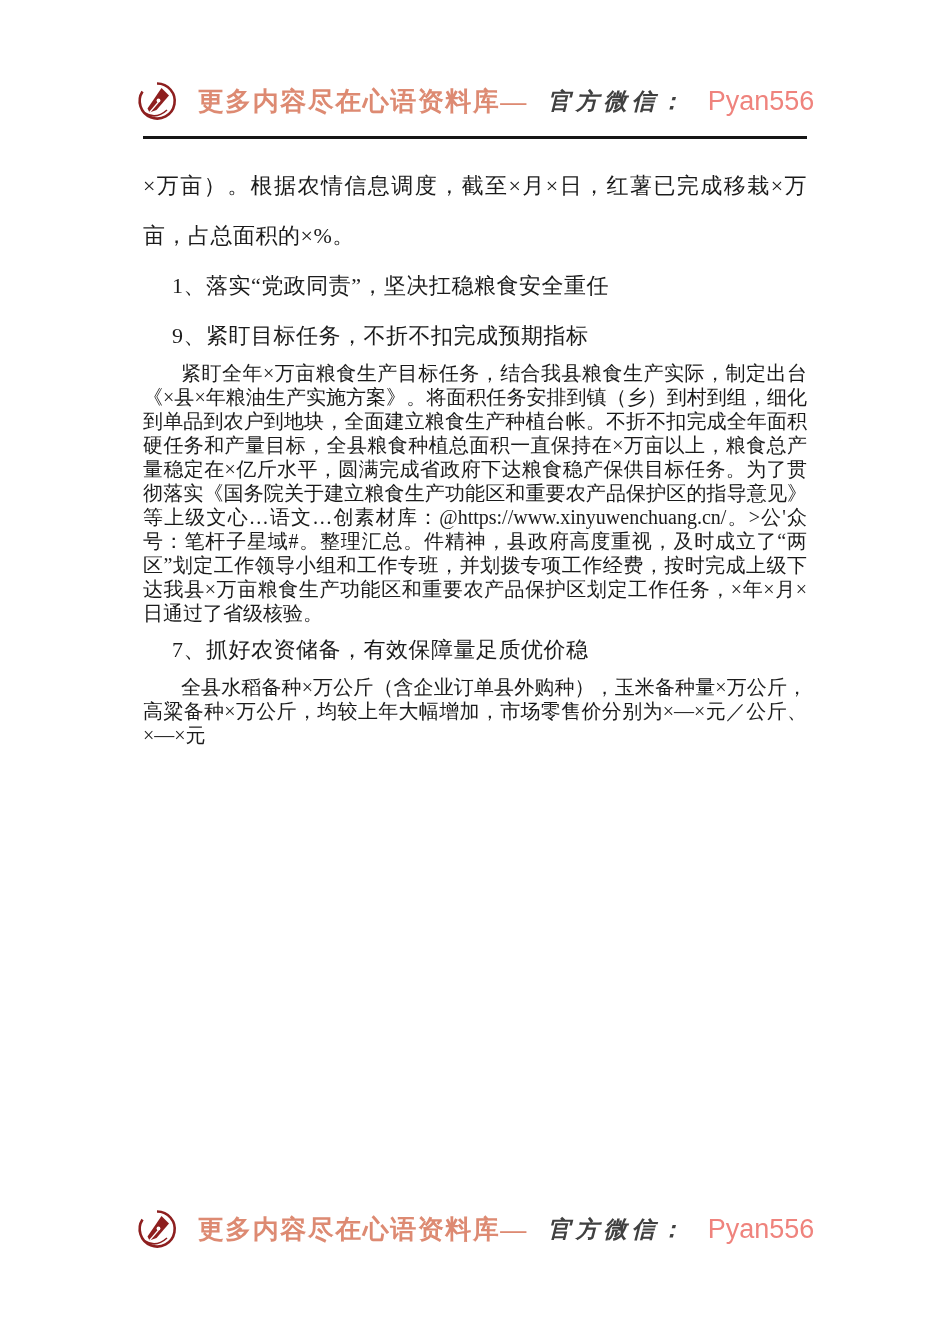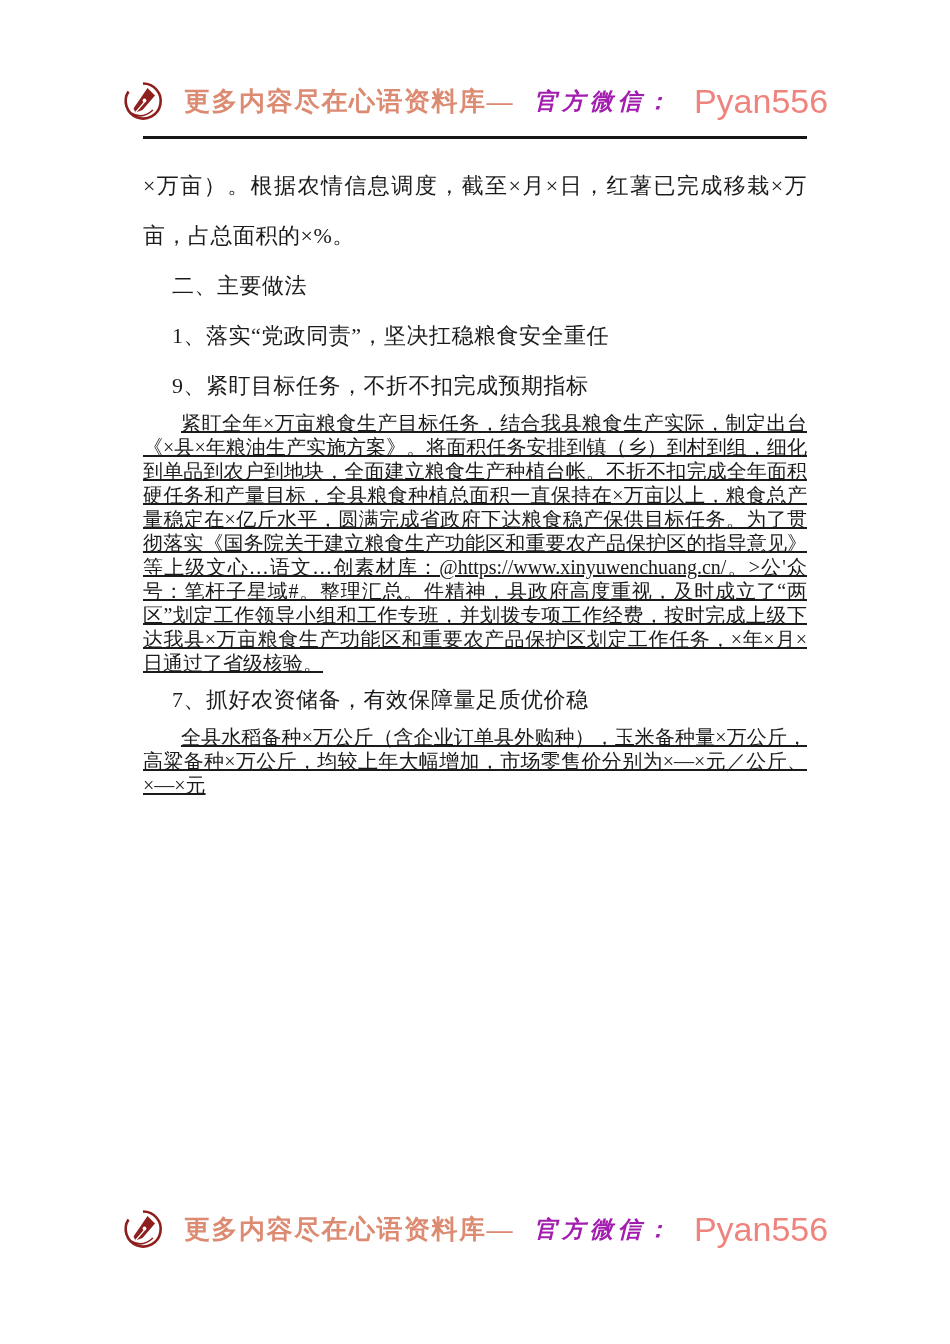--- a/index.html
+++ b/index.html
@@ -17,25 +17,25 @@
   .watermark-row {
     display:flex; align-items:center; justify-content:center;
     gap:20px; white-space:nowrap;
   }
   .wm-logo { width:42px; height:42px; flex:0 0 auto; }
   .wm-brand {
     color:#dd8a72; font-size:26px; font-weight:bold;
     letter-spacing:1.5px;
   }
   .wm-channel {
-    color:#a21caf; font-size:23px; font-weight:bold;
+    color:#404040; font-size:23px; font-weight:bold;
     font-style:italic; letter-spacing:5px;
   }
   .wm-account {
-    color:#ef837d; font-size:34px;
+    color:#ef837d; font-size:27px;
     font-family:"Liberation Sans","DejaVu Sans",sans-serif;
   }
 
   .header {
     position:absolute; left:143px; top:80px; width:664px;
     border-bottom:3px solid #161616;
     padding-bottom:14px;
   }
   .footer {
     position:absolute; left:143px; top:1208px; width:664px;
@@ -54,21 +54,20 @@
     line-height:50px;
     letter-spacing:0.5px;
   }
   .ind-lg { text-indent:29px; }
   .p-sm {
     font-size:20px;
     line-height:24px;
     text-indent:38px;
     margin:2px 0 4px 0;
     overflow-wrap:break-word;
-    text-decoration:underline;
   }
 </style>
 </head>
 <body>
 
 <div class="page">
 
   <div class="header">
     <div class="watermark-row">
       <span class="wm-logo">
@@ -81,21 +80,20 @@
         </svg>
       </span>
       <span class="wm-brand">更多内容尽在心语资料库—</span>
       <span class="wm-channel">官方微信：</span>
       <span class="wm-account">Pyan556</span>
     </div>
   </div>
 
   <div class="content">
     <p class="p-lg">×万亩）。根据农情信息调度，截至×月×日，红薯已完成移栽×万亩，占总面积的×%。</p>
-    <p class="p-lg ind-lg">二、主要做法</p>
     <p class="p-lg ind-lg">1、落实“党政同责”，坚决扛稳粮食安全重任</p>
     <p class="p-lg ind-lg">9、紧盯目标任务，不折不扣完成预期指标</p>
     <p class="p-sm">紧盯全年×万亩粮食生产目标任务，结合我县粮食生产实际，制定出台《×县×年粮油生产实施方案》。将面积任务安排到镇（乡）到村到组，细化到单品到农户到地块，全面建立粮食生产种植台帐。不折不扣完成全年面积硬任务和产量目标，全县粮食种植总面积一直保持在×万亩以上，粮食总产量稳定在×亿斤水平，圆满完成省政府下达粮食稳产保供目标任务。为了贯彻落实《国务院关于建立粮食生产功能区和重要农产品保护区的指导意见》等上级文心…语文…创素材库：@https://www.xinyuwenchuang.cn/。&gt;公'众号：笔杆子星域#。整理汇总。件精神，县政府高度重视，及时成立了“两区”划定工作领导小组和工作专班，并划拨专项工作经费，按时完成上级下达我县×万亩粮食生产功能区和重要农产品保护区划定工作任务，×年×月×日通过了省级核验。</p>
     <p class="p-lg ind-lg">7、抓好农资储备，有效保障量足质优价稳</p>
     <p class="p-sm">全县水稻备种×万公斤（含企业订单县外购种），玉米备种量×万公斤，高粱备种×万公斤，均较上年大幅增加，市场零售价分别为×—×元／公斤、×—×元</p>
   </div>
 
   <div class="footer">
     <div class="watermark-row">
       <span class="wm-logo">

